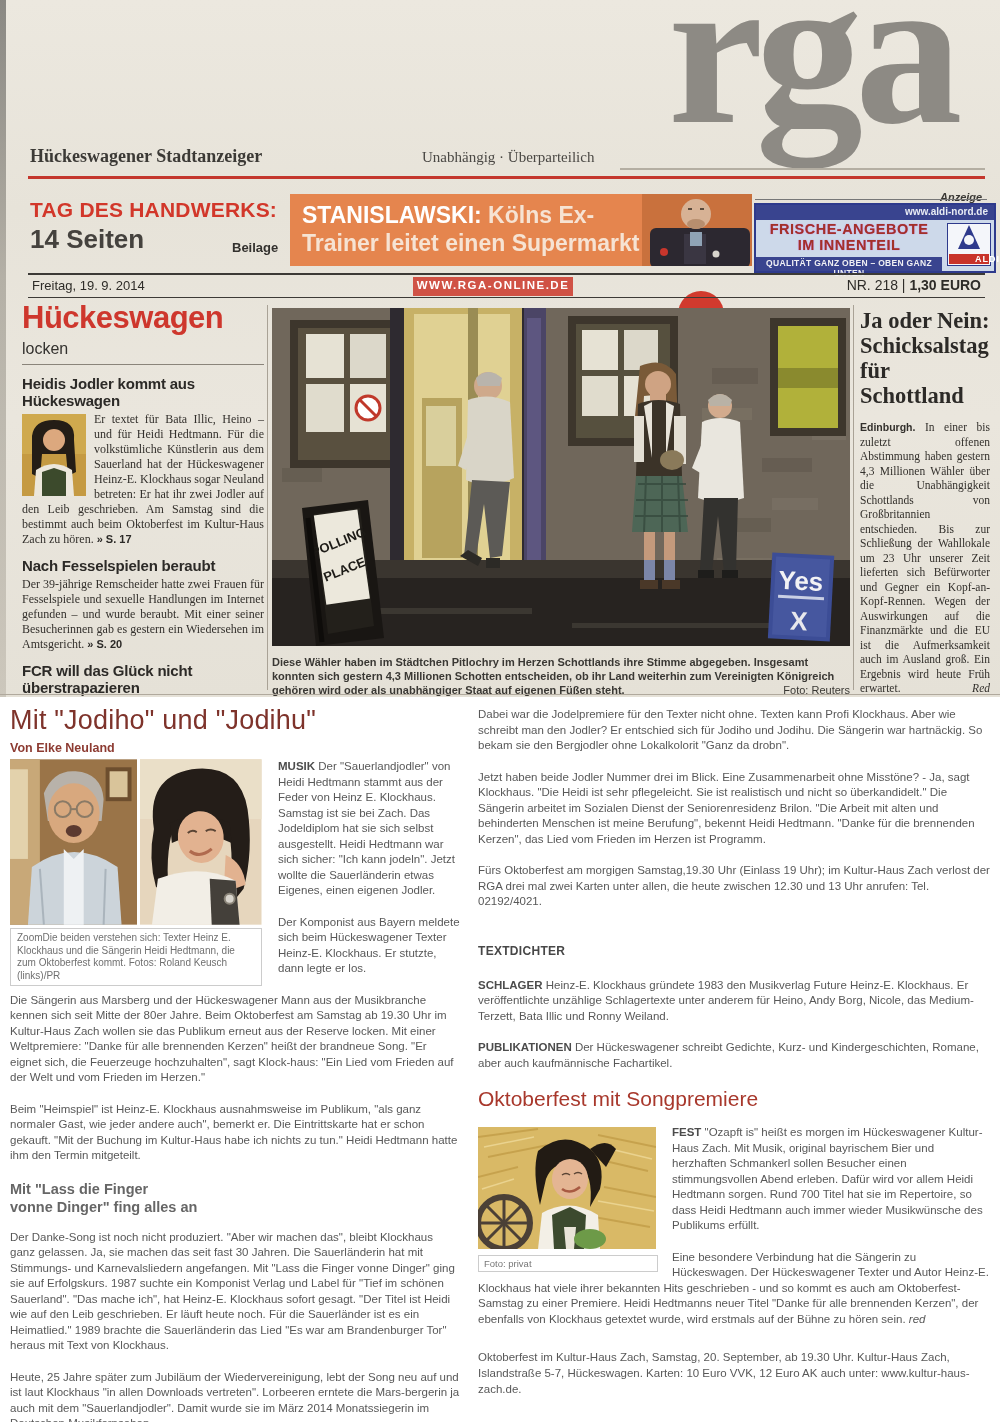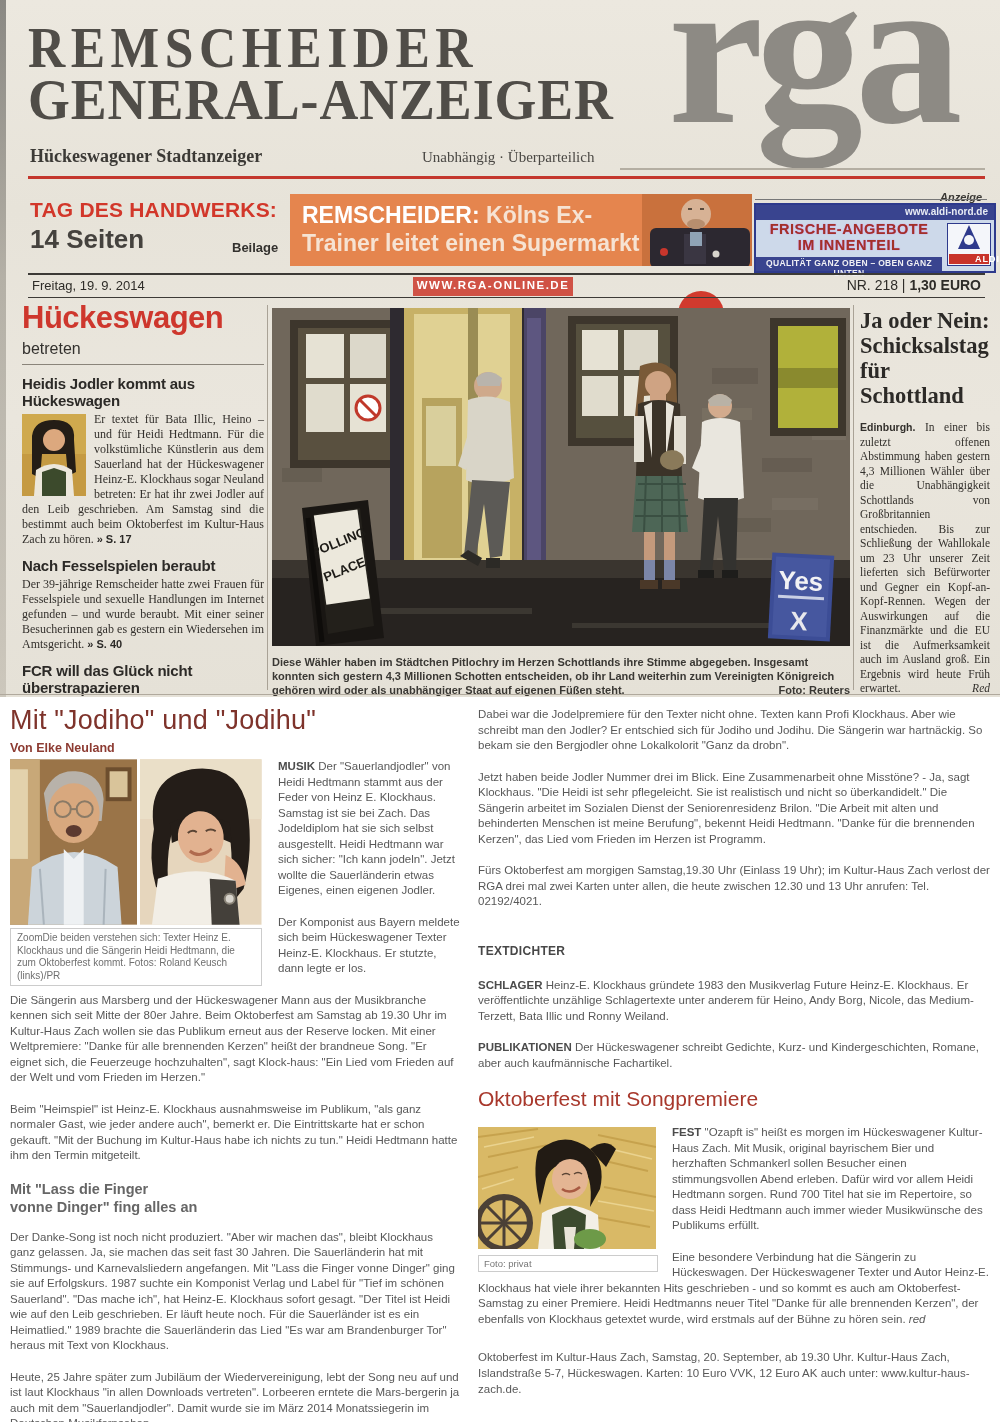--- a/index.html
+++ b/index.html
@@ -65,21 +65,21 @@
   .colL{position:absolute;left:22px;top:300px;width:242px;}
   .colL .hw{color:#ce372d;font-weight:bold;font-size:31px;letter-spacing:-.5px;}
   .colL .kompakt{font-size:16px;color:#33312e;margin-top:4px;padding-bottom:6px;border-bottom:1px solid #8a847a;}
   .colL h3{font-size:15px;color:#2c2a27;margin:10px 0 3px 0;letter-spacing:-.2px;}
   .colL p{font-family:"Liberation Serif",serif;font-size:12px;line-height:15px;color:#33302c;
       margin:0;text-align:justify;}
   .colL .pref{font-family:"Liberation Sans",sans-serif;font-weight:bold;font-size:11px;color:#2c2a27;}
   .colL .thumb{float:left;margin:2px 8px 2px 0;}
   .colM{position:absolute;left:272px;top:308px;width:578px;}
   .colM .cap{position:relative;font-size:11px;font-weight:bold;color:#3a3834;line-height:14px;margin-top:5px;text-align:left;}
-  .colM .credit{position:absolute;right:0;bottom:0;font-weight:bold;color:#3a3834;margin-left:15px;}
+  .colM .credit{position:absolute;right:0;bottom:0;font-weight:normal;color:#3a3834;margin-left:15px;}
   .colR{position:absolute;left:860px;top:308px;width:130px;}
   .colR h2{font-family:"Liberation Serif",serif;font-size:22.5px;line-height:25px;color:#2c2a27;margin:0 0 12px 0;font-weight:bold;}
   .colR p{font-family:"Liberation Serif",serif;font-size:11.5px;line-height:14.5px;color:#33302c;text-align:justify;margin:0;}
   .colR .lead{font-family:"Liberation Sans",sans-serif;font-weight:bold;font-size:10.5px;}
   .colR .sig{display:block;text-align:right;font-style:italic;margin-top:-14.5px;}
   .colR .more{font-family:"Liberation Sans",sans-serif;font-weight:bold;font-size:11px;color:#2c2a27;margin-top:2px;}
   .colR .rep{margin-top:14px;border-top:1px solid #b0a99d;padding-top:8px;}
   .colR .rep .rl{font-weight:bold;font-size:11.5px;color:#3a3834;}
   .colR .rep .site{font-size:11px;font-weight:bold;color:#4a4844;margin-left:20px;line-height:14px;}
   .wz-ico{display:inline-block;width:13px;height:13px;border-radius:50%;background:#d85a50;color:#fff;
@@ -105,38 +105,34 @@
   .footerp{clear:both;font-size:11.5px;line-height:16px;color:#585858;margin-top:22px;}
   .clear{clear:both;}
 </style>
 </head>
 <body>
 
 <div class="np">
   <div class="np-edge"></div>
 
   <div class="rga-logo"><span>rga</span><span class="rga-dot"></span></div>
-  <div class="mast-title">
-    <span class="l1">REMSCHEIDER</span>
-    <span class="l2">GENERAL-ANZEIGER</span>
-  </div>
   <div class="mast-sub1">Hückeswagener Stadtanzeiger</div>
   <div class="mast-sub2">Unabhängig · Überparteilich</div>
   <div class="mast-grayline"></div>
   <div class="mast-rule"></div>
 
   <div class="promo-left">
     <div class="pl1">TAG DES HANDWERKS:</div>
     <div class="pl2">14 Seiten</div>
   </div>
   <div class="beilage">Beilage</div>
 
   <div class="banner">
     <div class="txt">
-      <span class="who">REMSCHEIDER:</span><span> Kölns Ex-Trainer leitet einen Supermarkt </span>
+      <span class="who">STANISLAWSKI:</span><span> Kölns Ex-Trainer leitet einen Supermarkt </span>
     </div>
     <svg width="110" height="72" viewBox="0 0 110 72">
       <rect x="0" y="0" width="110" height="72" fill="#c9713d"></rect>
       <rect x="8" y="34" width="100" height="40" rx="6" fill="#2c2830"></rect>
       <rect x="42" y="40" width="22" height="30" fill="#3a3642"></rect>
       <rect x="48" y="38" width="12" height="14" fill="#8fa3b5"></rect>
       <circle cx="54" cy="20" r="15" fill="#d7b295"></circle>
       <ellipse cx="54" cy="30" rx="9" ry="5" fill="#b78e6e"></ellipse>
       <rect x="46" y="14" width="4" height="2" fill="#5a4a3c"></rect>
       <rect x="58" y="14" width="4" height="2" fill="#5a4a3c"></rect>
@@ -161,34 +157,34 @@
     <span class="d">Freitag, 19. 9. 2014</span>
     <span class="u">WWW.RGA-ONLINE.DE</span>
     <span class="n"><span>NR. 218 | </span><b>1,30 EURO</b></span>
   </div>
 
   <div class="vline1"></div>
   <div class="vline2"></div>
 
   <div class="colL">
     <div class="hw">Hückeswagen</div>
-    <div class="kompakt">betreten</div>
+    <div class="kompakt">locken</div>
     <h3>Heidis Jodler kommt aus Hückeswagen</h3>
     <svg class="thumb" width="64" height="82" viewBox="0 0 64 82">
       <rect width="64" height="82" fill="#c59a42"></rect>
       <rect x="0" y="0" width="64" height="40" fill="#cfa94e"></rect>
       <path d="M10 22 Q12 6 32 6 Q54 6 52 26 L54 58 L46 62 L44 40 L20 40 L18 64 L10 60 Z" fill="#241d16"></path>
       <circle cx="32" cy="26" r="11" fill="#dca87e"></circle>
       <path d="M14 56 Q32 44 50 56 L52 82 L12 82 Z" fill="#ece7dc"></path>
       <path d="M20 58 L32 54 L44 58 L44 82 L20 82 Z" fill="#3c4a2c"></path>
     </svg>
     <p><span>Er textet für Bata Illic, Heino – und für Heidi Hedtmann. Für die volkstümliche Künstlerin aus dem Sauerland hat der Hückeswagener Heinz-E. Klockhaus sogar Neuland betreten: Er hat ihr zwei Jodler auf den Leib geschrieben. Am Samstag sind die bestimmt auch beim Oktoberfest im Kultur-Haus Zach zu hören. </span><span class="pref">» S. 17</span></p>
     <div class="clear"></div>
     <h3>Nach Fesselspielen beraubt</h3>
-    <p><span>Der 39-jährige Remscheider hatte zwei Frauen für Fesselspiele und sexuelle Handlungen im Internet gefunden – und wurde beraubt. Mit einer seiner Besucherinnen gab es gestern ein Wiedersehen im Amtsgericht. </span><span class="pref">» S. 40</span></p>
+    <p><span>Der 39-jährige Remscheider hatte zwei Frauen für Fesselspiele und sexuelle Handlungen im Internet gefunden – und wurde beraubt. Mit einer seiner Besucherinnen gab es gestern ein Wiedersehen im Amtsgericht. </span><span class="pref">» S. 20</span></p>
     <h3>FCR will das Glück nicht überstrapazieren</h3>
     <p>Auf die Fußballer des FC Remscheid wartet am Sonntag das nächste Topspiel. Der Landesligist</p>
   </div>
 
   <div class="colM">
     <svg width="578" height="338" viewBox="0 0 578 338">
       <rect width="578" height="338" fill="#6b6257"></rect>
       <rect x="0" y="0" width="578" height="338" fill="#756c5f" opacity=".5"></rect>
       <g opacity=".35" fill="#544c42">
         <rect x="10" y="160" width="40" height="14"></rect>

